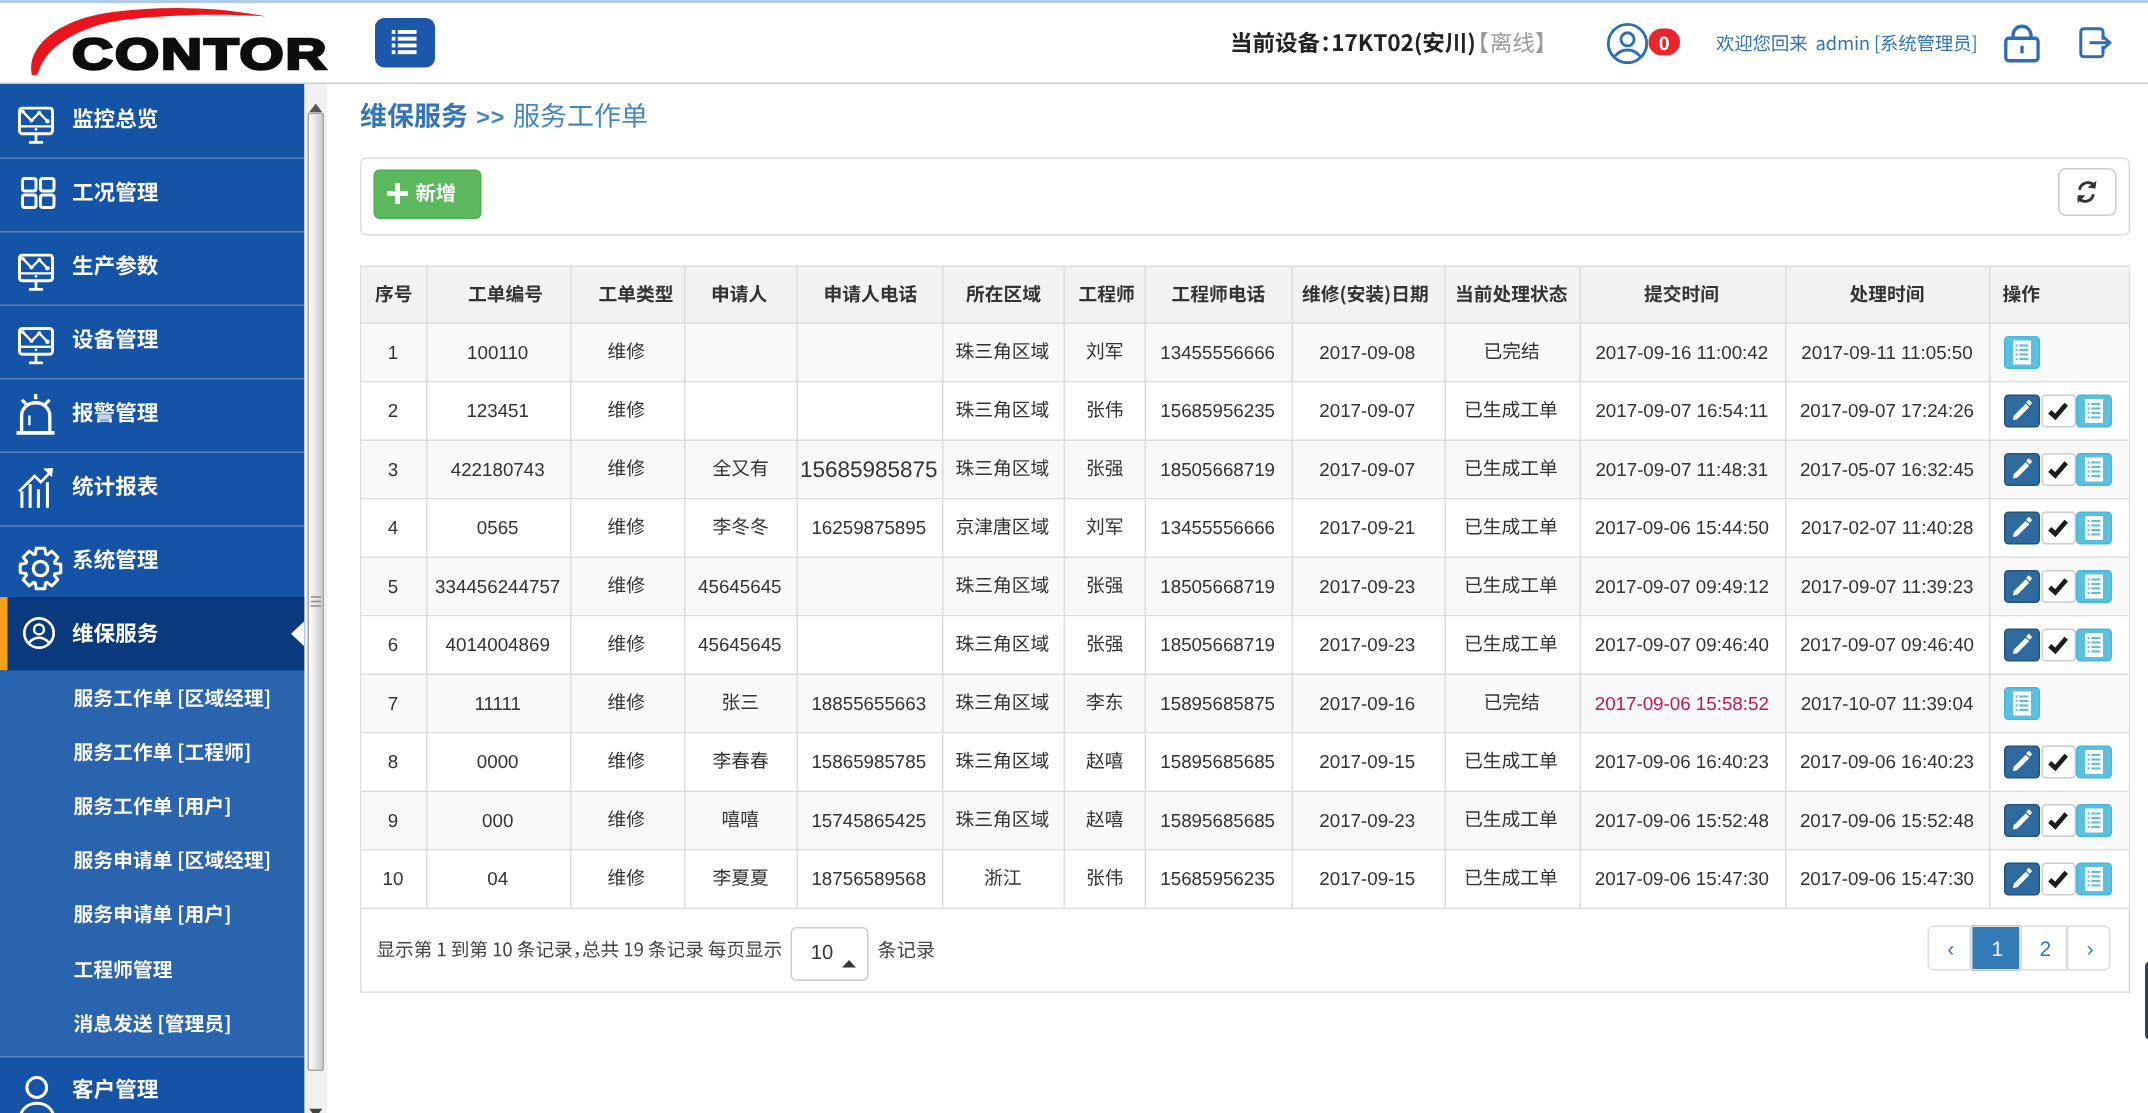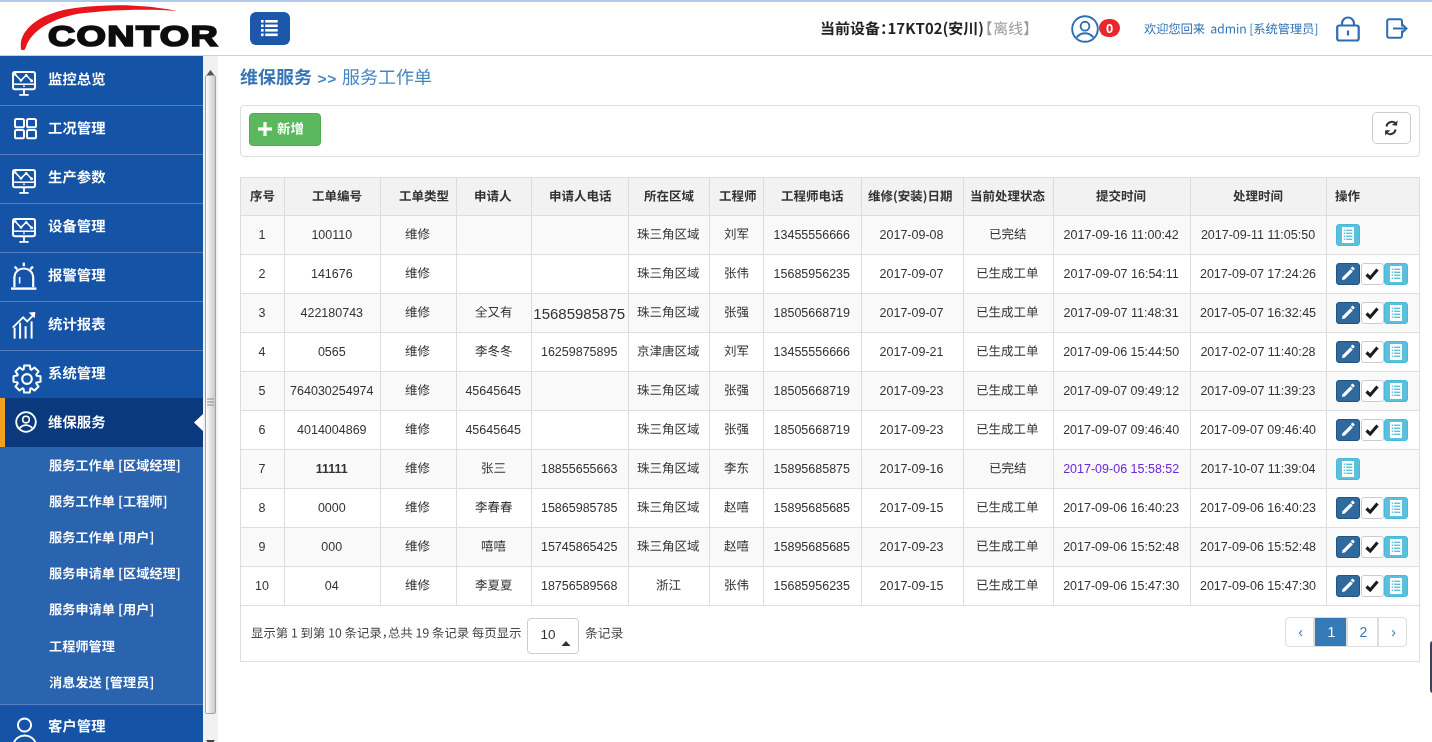--- a/index.html
+++ b/index.html
@@ -474,21 +474,21 @@
       <rect x="5.7" y="4.6" width="8.6" height="1.4" fill="#5bc0de"></rect>
       <rect x="5.7" y="7.6" width="8.6" height="1.4" fill="#5bc0de"></rect>
       <rect x="5.7" y="10.6" width="8.6" height="1.4" fill="#5bc0de"></rect>
       <rect x="5.7" y="13.6" width="8.6" height="1.4" fill="#5bc0de"></rect>
       <rect x="7" y="4.6" width="1.2" height="1.4" fill="#fff"></rect>
       <rect x="7" y="7.6" width="1.2" height="1.4" fill="#fff"></rect>
       <rect x="7" y="10.6" width="1.2" height="1.4" fill="#fff"></rect>
       <rect x="7" y="13.6" width="1.2" height="1.4" fill="#fff"></rect>
     </svg></div>
 <div style="position:absolute;top:266.0px;font-size:12.5px;line-height:17px;color:#333;font-weight:normal;white-space:nowrap;left:262.0px;transform:translateX(-50%);">2</div>
-<div style="position:absolute;top:266.0px;font-size:12.5px;line-height:17px;color:#333;font-weight:normal;white-space:nowrap;left:331.8px;transform:translateX(-50%);">141676</div>
+<div style="position:absolute;top:266.0px;font-size:12.5px;line-height:17px;color:#333;font-weight:normal;white-space:nowrap;left:331.8px;transform:translateX(-50%);">123451</div>
 <div style="position:absolute;left:405.2px;top:266.2px;"><svg width="25" height="16" viewBox="0 0 25 16" style="overflow:visible" fill="#333">
       <use href="#gr7EF4" transform="translate(0.0 11.6) scale(0.012500 -0.012500)"></use>
       <use href="#gr4FEE" transform="translate(12.5 11.6) scale(0.012500 -0.012500)"></use>
     </svg></div>
 <div style="position:absolute;left:637.2px;top:266.2px;"><svg width="62" height="16" viewBox="0 0 62 16" style="overflow:visible" fill="#333">
       <use href="#gr73E0" transform="translate(0.0 11.6) scale(0.012500 -0.012500)"></use>
       <use href="#gr4E09" transform="translate(12.5 11.6) scale(0.012500 -0.012500)"></use>
       <use href="#gr89D2" transform="translate(25.0 11.6) scale(0.012500 -0.012500)"></use>
       <use href="#gr533A" transform="translate(37.5 11.6) scale(0.012500 -0.012500)"></use>
       <use href="#gr57DF" transform="translate(50.0 11.6) scale(0.012500 -0.012500)"></use>
@@ -624,21 +624,21 @@
       <rect x="5.7" y="4.6" width="8.6" height="1.4" fill="#5bc0de"></rect>
       <rect x="5.7" y="7.6" width="8.6" height="1.4" fill="#5bc0de"></rect>
       <rect x="5.7" y="10.6" width="8.6" height="1.4" fill="#5bc0de"></rect>
       <rect x="5.7" y="13.6" width="8.6" height="1.4" fill="#5bc0de"></rect>
       <rect x="7" y="4.6" width="1.2" height="1.4" fill="#fff"></rect>
       <rect x="7" y="7.6" width="1.2" height="1.4" fill="#fff"></rect>
       <rect x="7" y="10.6" width="1.2" height="1.4" fill="#fff"></rect>
       <rect x="7" y="13.6" width="1.2" height="1.4" fill="#fff"></rect>
     </svg></div>
 <div style="position:absolute;top:383.0px;font-size:12.5px;line-height:17px;color:#333;font-weight:normal;white-space:nowrap;left:262.0px;transform:translateX(-50%);">5</div>
-<div style="position:absolute;top:383.0px;font-size:12.5px;line-height:17px;color:#333;font-weight:normal;white-space:nowrap;left:331.8px;transform:translateX(-50%);">764030254974</div>
+<div style="position:absolute;top:383.0px;font-size:12.5px;line-height:17px;color:#333;font-weight:normal;white-space:nowrap;left:331.8px;transform:translateX(-50%);">334456244757</div>
 <div style="position:absolute;left:405.2px;top:383.2px;"><svg width="25" height="16" viewBox="0 0 25 16" style="overflow:visible" fill="#333">
       <use href="#gr7EF4" transform="translate(0.0 11.6) scale(0.012500 -0.012500)"></use>
       <use href="#gr4FEE" transform="translate(12.5 11.6) scale(0.012500 -0.012500)"></use>
     </svg></div>
 <div style="position:absolute;top:383.0px;font-size:12.5px;line-height:17px;color:#333;font-weight:normal;white-space:nowrap;left:493.2px;transform:translateX(-50%);">45645645</div>
 <div style="position:absolute;left:637.2px;top:383.2px;"><svg width="62" height="16" viewBox="0 0 62 16" style="overflow:visible" fill="#333">
       <use href="#gr73E0" transform="translate(0.0 11.6) scale(0.012500 -0.012500)"></use>
       <use href="#gr4E09" transform="translate(12.5 11.6) scale(0.012500 -0.012500)"></use>
       <use href="#gr89D2" transform="translate(25.0 11.6) scale(0.012500 -0.012500)"></use>
       <use href="#gr533A" transform="translate(37.5 11.6) scale(0.012500 -0.012500)"></use>
@@ -718,21 +718,21 @@
       <rect x="5.7" y="4.6" width="8.6" height="1.4" fill="#5bc0de"></rect>
       <rect x="5.7" y="7.6" width="8.6" height="1.4" fill="#5bc0de"></rect>
       <rect x="5.7" y="10.6" width="8.6" height="1.4" fill="#5bc0de"></rect>
       <rect x="5.7" y="13.6" width="8.6" height="1.4" fill="#5bc0de"></rect>
       <rect x="7" y="4.6" width="1.2" height="1.4" fill="#fff"></rect>
       <rect x="7" y="7.6" width="1.2" height="1.4" fill="#fff"></rect>
       <rect x="7" y="10.6" width="1.2" height="1.4" fill="#fff"></rect>
       <rect x="7" y="13.6" width="1.2" height="1.4" fill="#fff"></rect>
     </svg></div>
 <div style="position:absolute;top:461.0px;font-size:12.5px;line-height:17px;color:#333;font-weight:normal;white-space:nowrap;left:262.0px;transform:translateX(-50%);">7</div>
-<div style="position:absolute;top:461.0px;font-size:12.5px;line-height:17px;color:#333;font-weight:bold;white-space:nowrap;left:331.8px;transform:translateX(-50%);">11111</div>
+<div style="position:absolute;top:461.0px;font-size:12.5px;line-height:17px;color:#333;font-weight:normal;white-space:nowrap;left:331.8px;transform:translateX(-50%);">11111</div>
 <div style="position:absolute;left:405.2px;top:461.2px;"><svg width="25" height="16" viewBox="0 0 25 16" style="overflow:visible" fill="#333">
       <use href="#gr7EF4" transform="translate(0.0 11.6) scale(0.012500 -0.012500)"></use>
       <use href="#gr4FEE" transform="translate(12.5 11.6) scale(0.012500 -0.012500)"></use>
     </svg></div>
 <div style="position:absolute;left:480.8px;top:461.2px;"><svg width="25" height="16" viewBox="0 0 25 16" style="overflow:visible" fill="#333">
       <use href="#gr5F20" transform="translate(0.0 11.6) scale(0.012500 -0.012500)"></use>
       <use href="#gr4E09" transform="translate(12.5 11.6) scale(0.012500 -0.012500)"></use>
     </svg></div>
 <div style="position:absolute;top:461.0px;font-size:12.5px;line-height:17px;color:#333;font-weight:normal;white-space:nowrap;left:579.2px;transform:translateX(-50%);">18855655663</div>
 <div style="position:absolute;left:637.2px;top:461.2px;"><svg width="62" height="16" viewBox="0 0 62 16" style="overflow:visible" fill="#333">
@@ -746,21 +746,21 @@
       <use href="#gr674E" transform="translate(0.0 11.6) scale(0.012500 -0.012500)"></use>
       <use href="#gr4E1C" transform="translate(12.5 11.6) scale(0.012500 -0.012500)"></use>
     </svg></div>
 <div style="position:absolute;top:461.0px;font-size:12.5px;line-height:17px;color:#333;font-weight:normal;white-space:nowrap;left:811.8px;transform:translateX(-50%);">15895685875</div>
 <div style="position:absolute;top:461.0px;font-size:12.5px;line-height:17px;color:#333;font-weight:normal;white-space:nowrap;left:911.5px;transform:translateX(-50%);">2017-09-16</div>
 <div style="position:absolute;left:988.8px;top:461.2px;"><svg width="38" height="16" viewBox="0 0 38 16" style="overflow:visible" fill="#333">
       <use href="#gr5DF2" transform="translate(0.0 11.6) scale(0.012500 -0.012500)"></use>
       <use href="#gr5B8C" transform="translate(12.5 11.6) scale(0.012500 -0.012500)"></use>
       <use href="#gr7ED3" transform="translate(25.0 11.6) scale(0.012500 -0.012500)"></use>
     </svg></div>
-<div style="position:absolute;top:461.0px;font-size:12.5px;line-height:17px;color:#6d28d9;font-weight:normal;white-space:nowrap;left:1121.2px;transform:translateX(-50%);">2017-09-06 15:58:52</div>
+<div style="position:absolute;top:461.0px;font-size:12.5px;line-height:17px;color:#be185d;font-weight:normal;white-space:nowrap;left:1121.2px;transform:translateX(-50%);">2017-09-06 15:58:52</div>
 <div style="position:absolute;top:461.0px;font-size:12.5px;line-height:17px;color:#333;font-weight:normal;white-space:nowrap;left:1258.0px;transform:translateX(-50%);">2017-10-07 11:39:04</div>
 <div style="position:absolute;left:1336px;top:458px;width:24px;height:22px;background:#5bc0de;border:1px solid #46b8da;border-radius:3px;box-sizing:border-box;"><svg width="22" height="20" viewBox="0 0 20 20">
       <rect x="4" y="2" width="12" height="16" fill="#fff"></rect>
       <rect x="5.7" y="4.6" width="8.6" height="1.4" fill="#5bc0de"></rect>
       <rect x="5.7" y="7.6" width="8.6" height="1.4" fill="#5bc0de"></rect>
       <rect x="5.7" y="10.6" width="8.6" height="1.4" fill="#5bc0de"></rect>
       <rect x="5.7" y="13.6" width="8.6" height="1.4" fill="#5bc0de"></rect>
       <rect x="7" y="4.6" width="1.2" height="1.4" fill="#fff"></rect>
       <rect x="7" y="7.6" width="1.2" height="1.4" fill="#fff"></rect>
       <rect x="7" y="10.6" width="1.2" height="1.4" fill="#fff"></rect>

